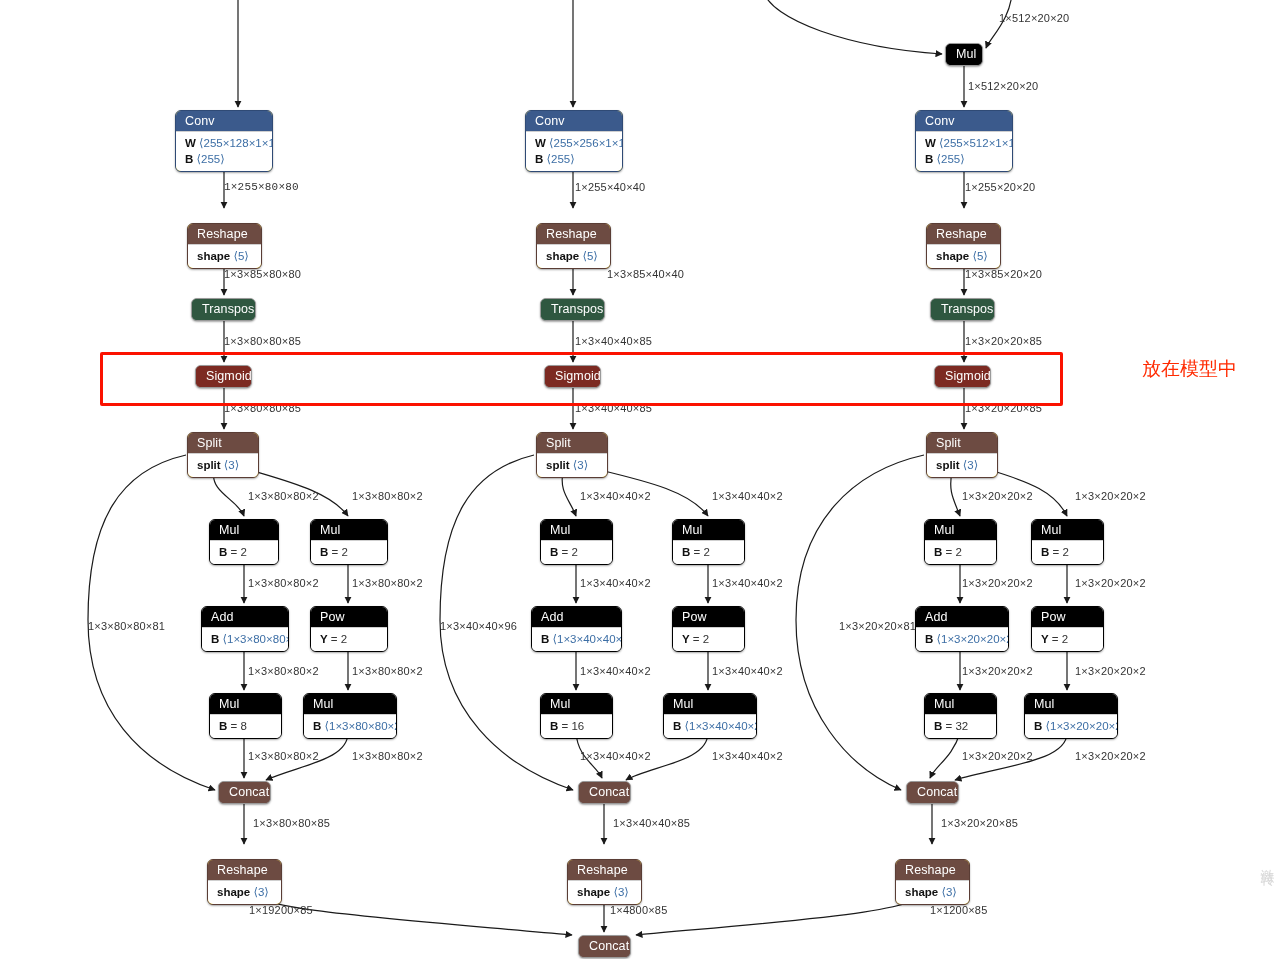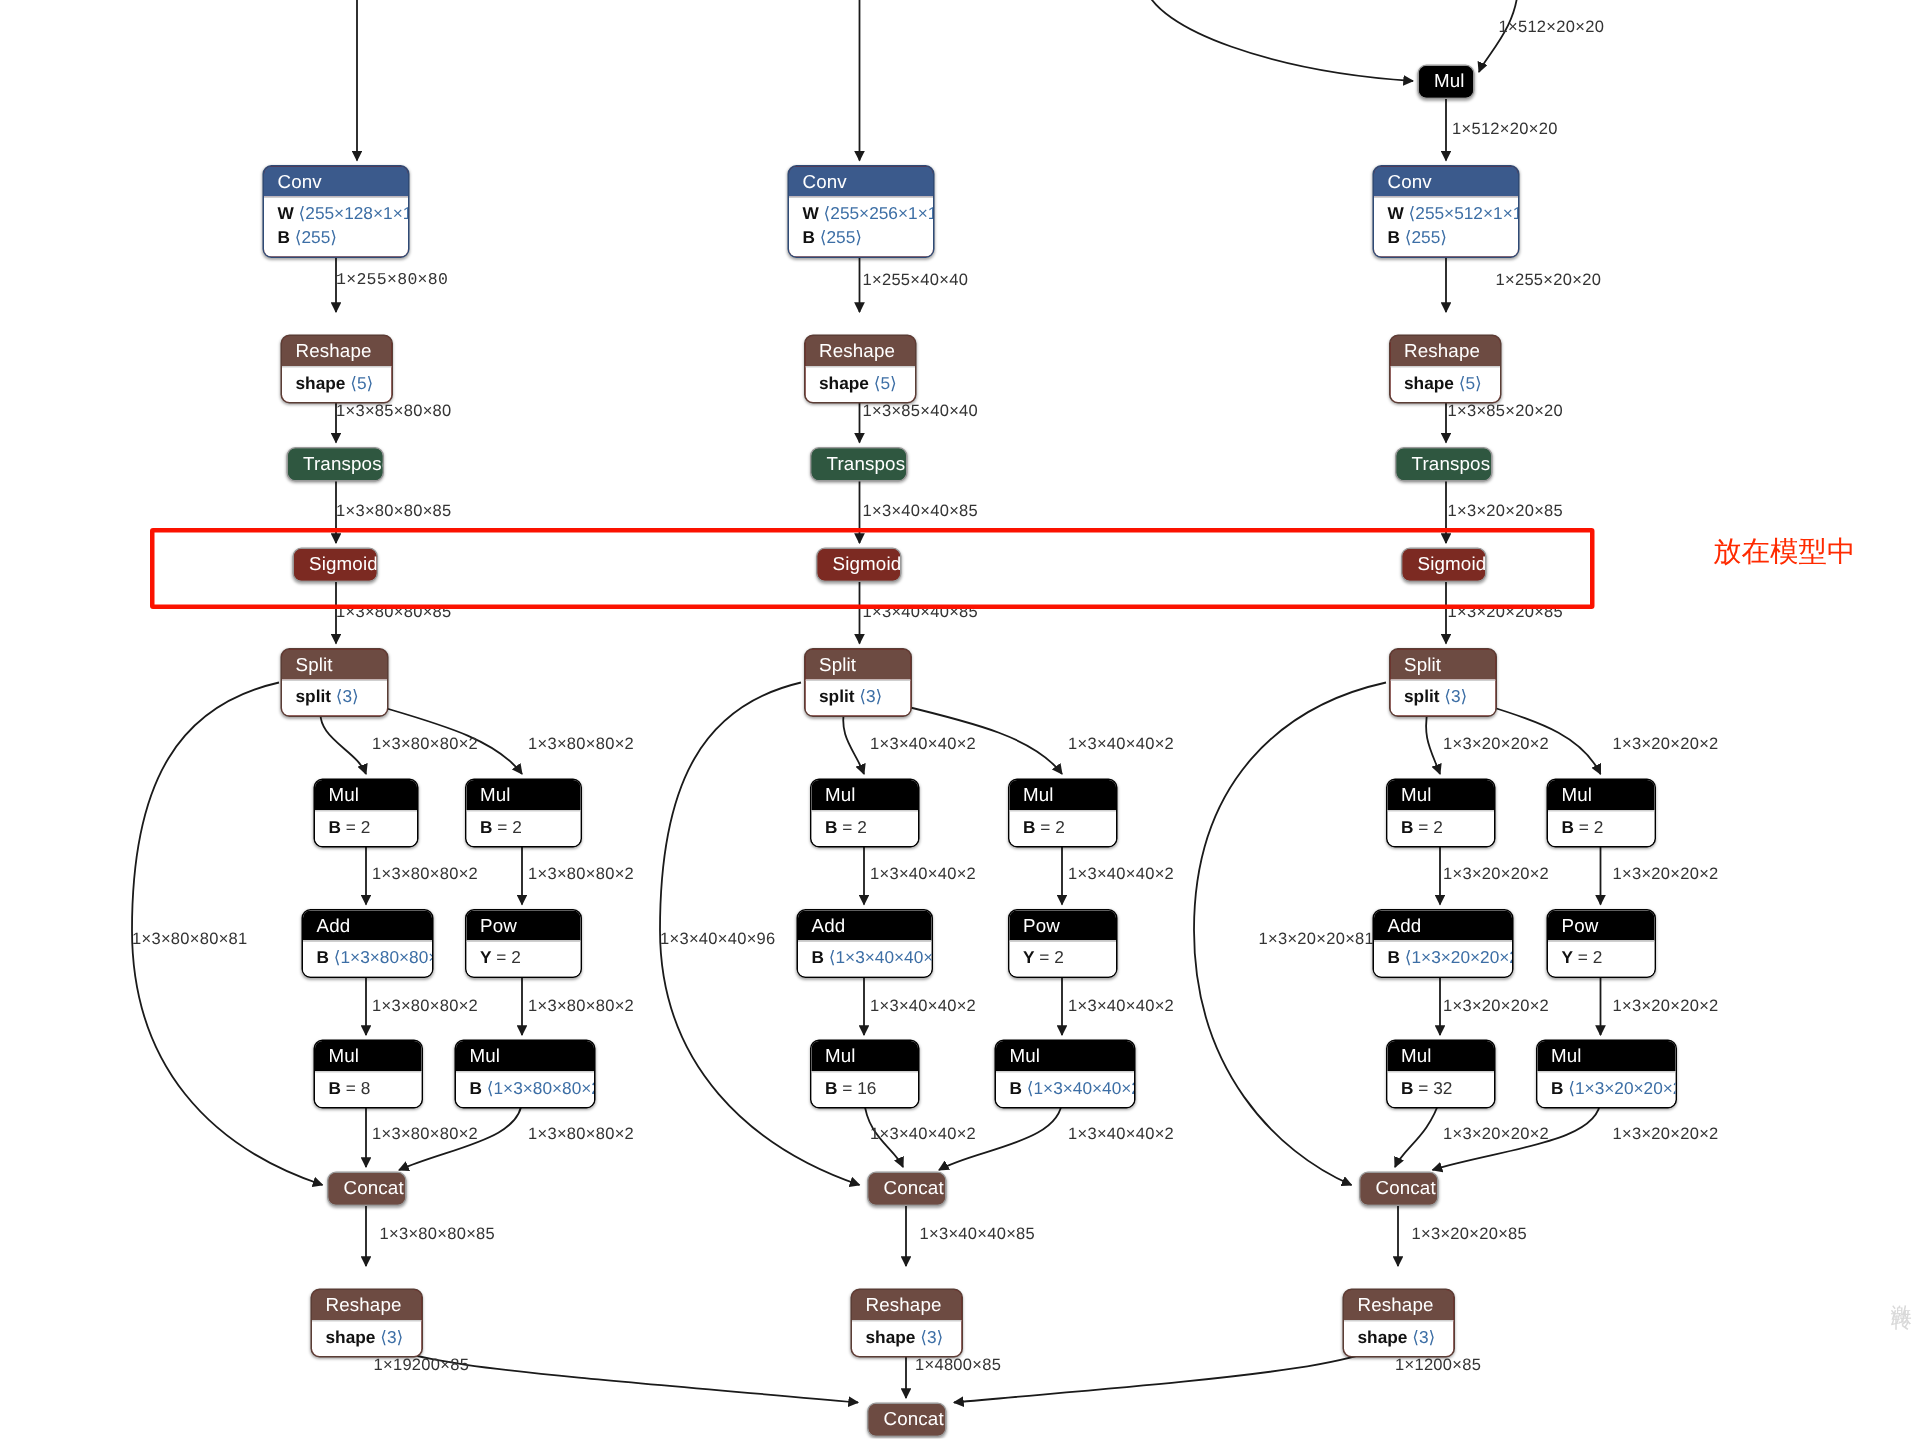--- a/index.html
+++ b/index.html
@@ -14,21 +14,21 @@
   svg.edges{position:absolute;left:0;top:0;width:1282px;height:959px;pointer-events:none;}
 
   
   .node{
     position:absolute;
     border-radius:6px;
     box-sizing:border-box;
     box-shadow:0 1px 2px rgba(0,0,0,.35);
     overflow:hidden;
     border:1px solid #b8b8b8;
-    background:#7f1d1d;
+    background:#fde047;
   }
   .node .hdr{
     color:#ffffff;
     font-size:12.5px;
     line-height:20px;
     padding:0 9px;
     white-space:nowrap;
     letter-spacing:.1px;
   }
   .node .body{
@@ -395,23 +395,23 @@
       <div class="node t-concat compact" style="left: 578px; top: 935px; width: 53px;">
         <div class="hdr">Concat</div>
       </div>
     </div>
 
   <div id="labels-layer">
       <div class="elabel" style="left: 999px; top: 12px;">1×512×20×20</div>
       <div class="elabel" style="left: 968px; top: 80px;">1×512×20×20</div>
       <div class="elabel" style="left: 224px; top: 181px; font-family: Liberation Mono, monospace;">1×255×80×80</div>
       <div class="elabel" style="left: 575px; top: 181px;">1×255×40×40</div>
-      <div class="elabel" style="left: 965px; top: 181px; margin-left: 32px;">1×255×20×20</div>
+      <div class="elabel" style="left: 965px; top: 181px;">1×255×20×20</div>
       <div class="elabel" style="left: 224px; top: 268px;">1×3×85×80×80</div>
-      <div class="elabel" style="left: 575px; top: 268px;">1×3×85×40×40</div>
+      <div class="elabel" style="left: 575px; top: 268px; padding-left: 32px;">1×3×85×40×40</div>
       <div class="elabel" style="left: 965px; top: 268px;">1×3×85×20×20</div>
       <div class="elabel" style="left: 224px; top: 335px;">1×3×80×80×85</div>
       <div class="elabel" style="left: 575px; top: 335px;">1×3×40×40×85</div>
       <div class="elabel" style="left: 965px; top: 335px;">1×3×20×20×85</div>
       <div class="elabel" style="left: 224px; top: 402px;">1×3×80×80×85</div>
       <div class="elabel" style="left: 575px; top: 402px;">1×3×40×40×85</div>
       <div class="elabel" style="left: 965px; top: 402px;">1×3×20×20×85</div>
       <div class="elabel" style="left: 248px; top: 490px;">1×3×80×80×2</div>
       <div class="elabel" style="left: 352px; top: 490px;">1×3×80×80×2</div>
       <div class="elabel" style="left: 580px; top: 490px;">1×3×40×40×2</div>

